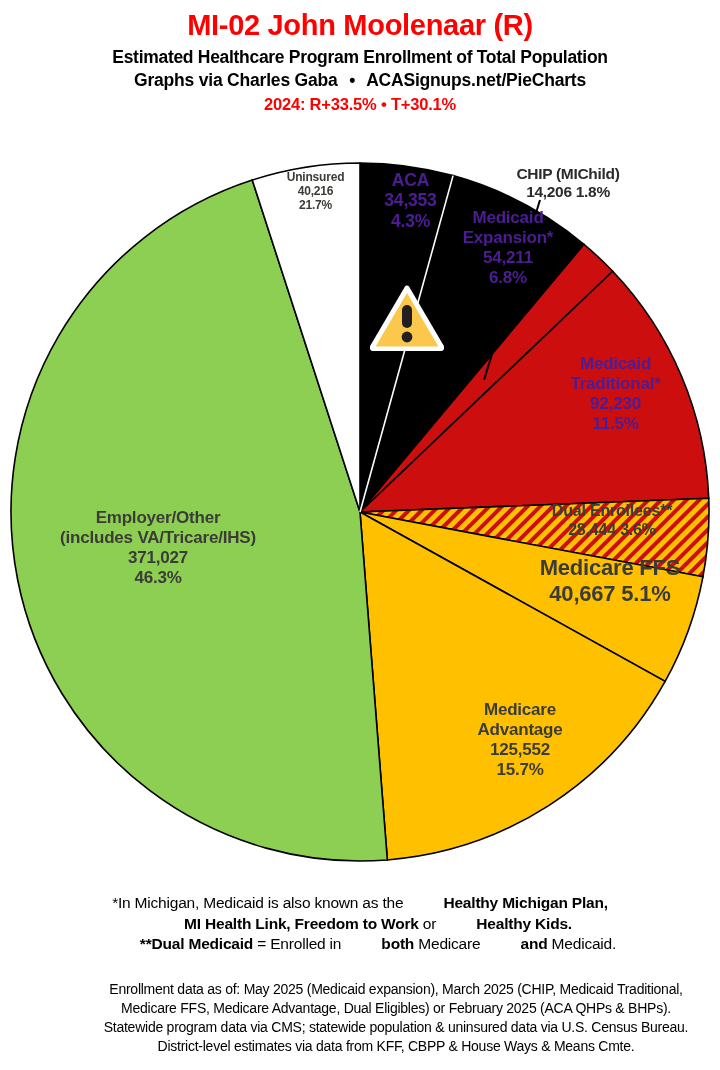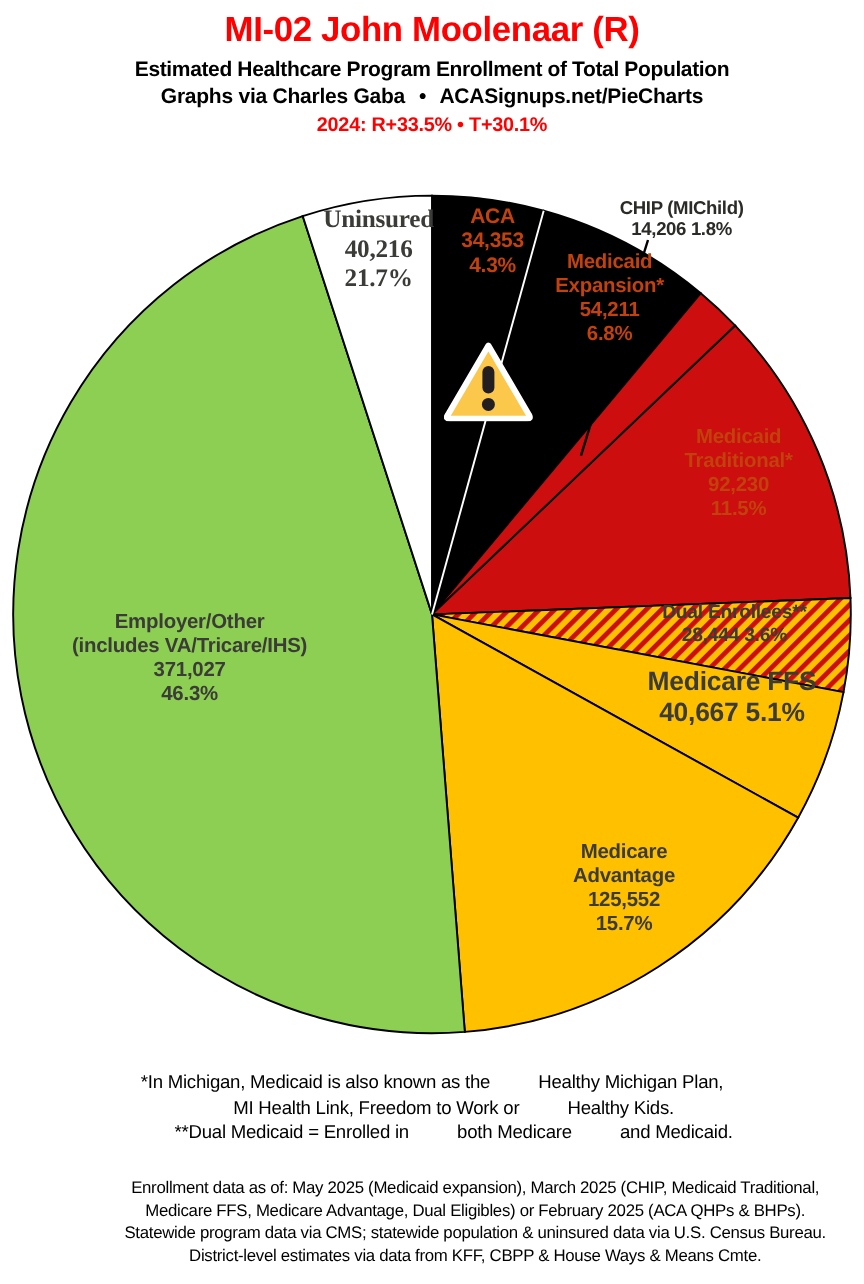--- a/index.html
+++ b/index.html
@@ -21,32 +21,32 @@
 
   
   #chart-area{position:absolute;left:0;top:140;width:720px;height:745px;}
   #pie-svg{position:absolute;left:0;top:0;}
 
   
   .slice-label{
     position:absolute;text-align:center;font-weight:bold;
     line-height:1.17;letter-spacing:-0.2px;pointer-events:none;
   }
-  .lbl-light{color:#c2410c;}
+  .lbl-light{color:#4c1d95;}
   .lbl-dark{color:#3b3b38;}
 
   
   .callout-label{position:absolute;text-align:center;font-weight:bold;color:#2b2b28;line-height:1.16;letter-spacing:-0.3px;}
 
   
   #footnotes{
     position:absolute;left:0;top:893px;width:720px;text-align:center;
     font-size:15.5px;line-height:1.33;color:#000;letter-spacing:-0.2px;
   }
-  #footnotes b{font-weight:normal;padding-left:36px;}
+  #footnotes b{font-weight:bold;padding-left:36px;}
   #sources{
     position:absolute;left:0;top:980px;width:720px;text-align:center;
     font-size:14px;line-height:1.36;color:#000;letter-spacing:-0.25px;padding-left:36px;
   }
   .ln{display:block;}
 </style>
 </head>
 <body>
 
 <div id="header">
@@ -83,21 +83,21 @@
 
     <line id="chip-leader" x1="484.1" y1="239.6" x2="540" y2="60" stroke="#000" stroke-width="2"></line>
   </svg>
 
   <svg width="74" height="66" style="position:absolute;left:370px;top:145px;" viewBox="0 0 74 66">
     <path d="M37 3 L71 61 Q73 64 69 64 L5 64 Q1 64 3 61 Z" fill="#FBC84B" stroke="#FFFFFF" stroke-width="5" stroke-linejoin="round"></path>
     <rect x="32" y="20" width="10" height="23" rx="5" fill="#231F20"></rect>
     <circle cx="37" cy="52" r="5.4" fill="#231F20"></circle>
   </svg>
 
-  <div class="slice-label lbl-dark" style="left:248px;top:30px;width:135px;font-size:21px;font-family:Liberation Serif, serif;">
+  <div class="slice-label lbl-dark" style="left:248px;top:30px;width:135px;font-size:12px;">
     <div>Uninsured</div>
     <div>40,216</div>
     <div>21.7%</div>
   </div>
 
   <div class="slice-label lbl-light" style="left:363px;top:30px;width:95px;font-size:17.5px;">
     <div>ACA</div>
     <div>34,353</div>
     <div>4.3%</div>
   </div>

